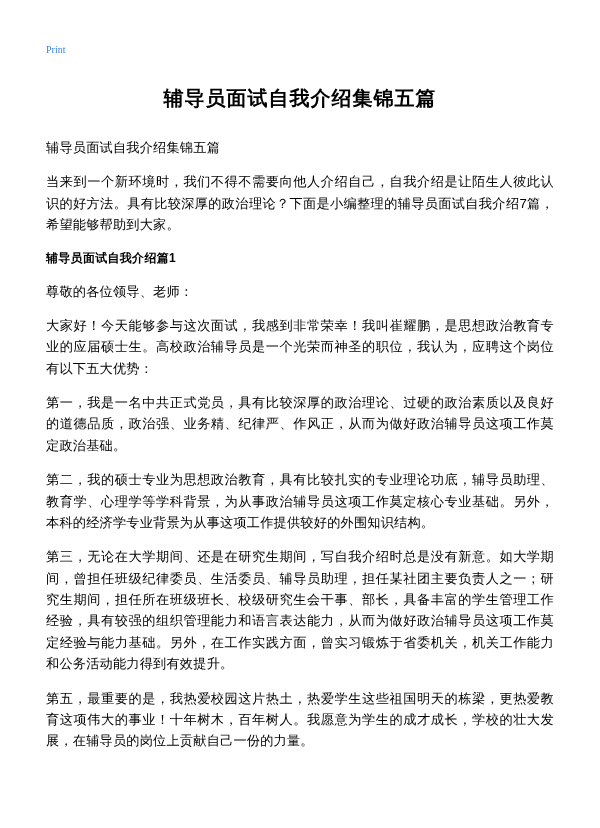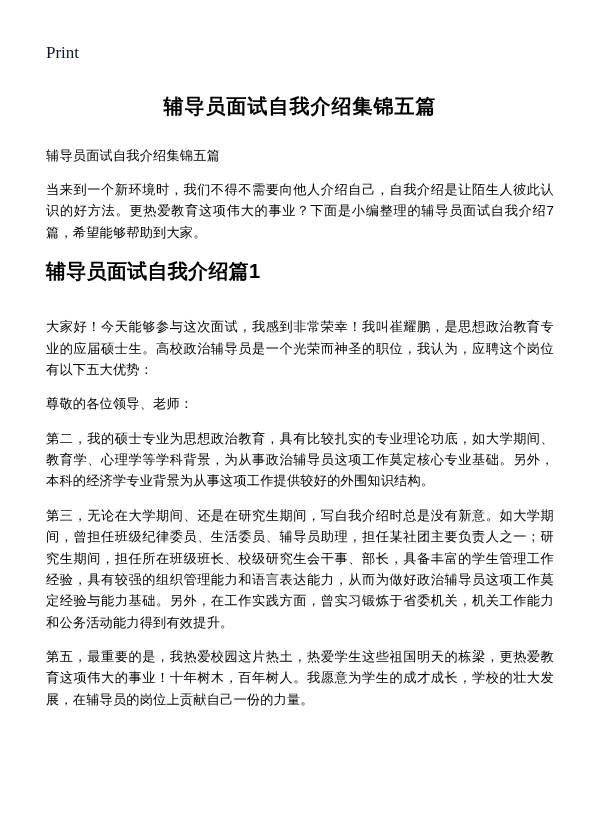--- a/index.html
+++ b/index.html
@@ -16,59 +16,60 @@
   }
   .page {
     position: relative;
     width: 600px;
     height: 828px;
     box-sizing: border-box;
     padding: 44px 46px 0 46px;
   }
   .print-label {
     font-family: "Liberation Serif", serif;
-    font-size: 17px;
-    color: #0f172a;
+    font-size: 10px;
+    color: #3b82f6;
     margin: 0 0 30px 0;
     line-height: 1.1;
   }
   .doc-title {
     text-align: center;
     font-size: 20px;
     font-weight: bold;
     letter-spacing: 1px;
     margin: 0 0 26px 0;
     line-height: 1.3;
   }
   .para {
     font-size: 13.2px;
     line-height: 1.62;
     margin: 0 0 13px 0;
     text-align: justify;
     letter-spacing: 0.2px;
   }
   .subhead {
-    font-size: 20px;
+    font-size: 12px;
     font-weight: bold;
-    margin: 0 0 30px 0;
+    margin: 0 0 14px 0;
     letter-spacing: 0.3px;
     line-height: 1.5;
   }
 </style>
 </head>
 <body>
 
 <div class="page">
 
   <div class="print-label">Print</div>
 
   <h1 class="doc-title">辅导员面试自我介绍集锦五篇</h1>
 
   <p class="para">辅导员面试自我介绍集锦五篇</p>
-  <p class="para">当来到一个新环境时，我们不得不需要向他人介绍自己，自我介绍是让陌生人彼此认识的好方法。更热爱教育这项伟大的事业？下面是小编整理的辅导员面试自我介绍7篇，希望能够帮助到大家。</p>
+  <p class="para">当来到一个新环境时，我们不得不需要向他人介绍自己，自我介绍是让陌生人彼此认识的好方法。具有比较深厚的政治理论？下面是小编整理的辅导员面试自我介绍7篇，希望能够帮助到大家。</p>
   <p class="subhead">辅导员面试自我介绍篇1</p>
+  <p class="para">尊敬的各位领导、老师：</p>
   <p class="para">大家好！今天能够参与这次面试，我感到非常荣幸！我叫崔耀鹏，是思想政治教育专业的应届硕士生。高校政治辅导员是一个光荣而神圣的职位，我认为，应聘这个岗位有以下五大优势：</p>
-  <p class="para">尊敬的各位领导、老师：</p>
-  <p class="para">第二，我的硕士专业为思想政治教育，具有比较扎实的专业理论功底，如大学期间、教育学、心理学等学科背景，为从事政治辅导员这项工作莫定核心专业基础。另外，本科的经济学专业背景为从事这项工作提供较好的外围知识结构。</p>
+  <p class="para">第一，我是一名中共正式党员，具有比较深厚的政治理论、过硬的政治素质以及良好的道德品质，政治强、业务精、纪律严、作风正，从而为做好政治辅导员这项工作莫定政治基础。</p>
+  <p class="para">第二，我的硕士专业为思想政治教育，具有比较扎实的专业理论功底，辅导员助理、教育学、心理学等学科背景，为从事政治辅导员这项工作莫定核心专业基础。另外，本科的经济学专业背景为从事这项工作提供较好的外围知识结构。</p>
   <p class="para">第三，无论在大学期间、还是在研究生期间，写自我介绍时总是没有新意。如大学期间，曾担任班级纪律委员、生活委员、辅导员助理，担任某社团主要负责人之一；研究生期间，担任所在班级班长、校级研究生会干事、部长，具备丰富的学生管理工作经验，具有较强的组织管理能力和语言表达能力，从而为做好政治辅导员这项工作莫定经验与能力基础。另外，在工作实践方面，曾实习锻炼于省委机关，机关工作能力和公务活动能力得到有效提升。</p>
   <p class="para">第五，最重要的是，我热爱校园这片热土，热爱学生这些祖国明天的栋梁，更热爱教育这项伟大的事业！十年树木，百年树人。我愿意为学生的成才成长，学校的壮大发展，在辅导员的岗位上贡献自己一份的力量。</p>
 
 </div>
 
 </body></html>

